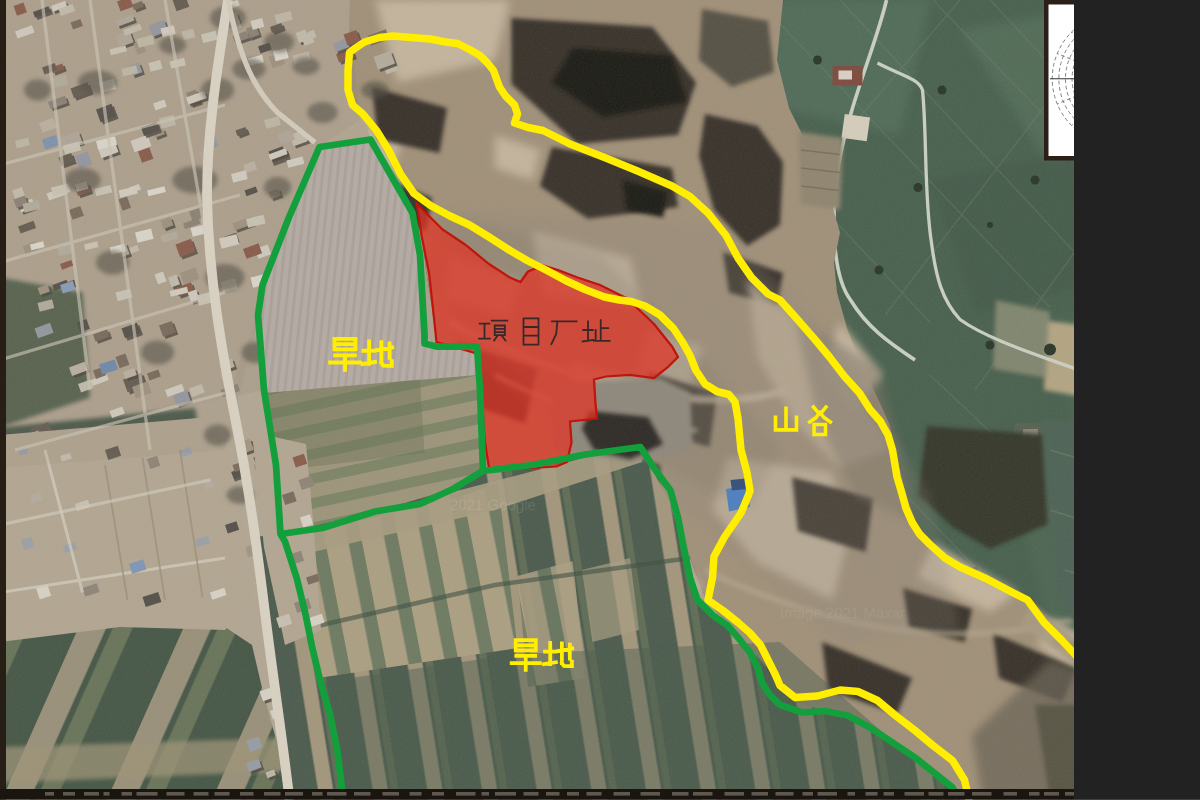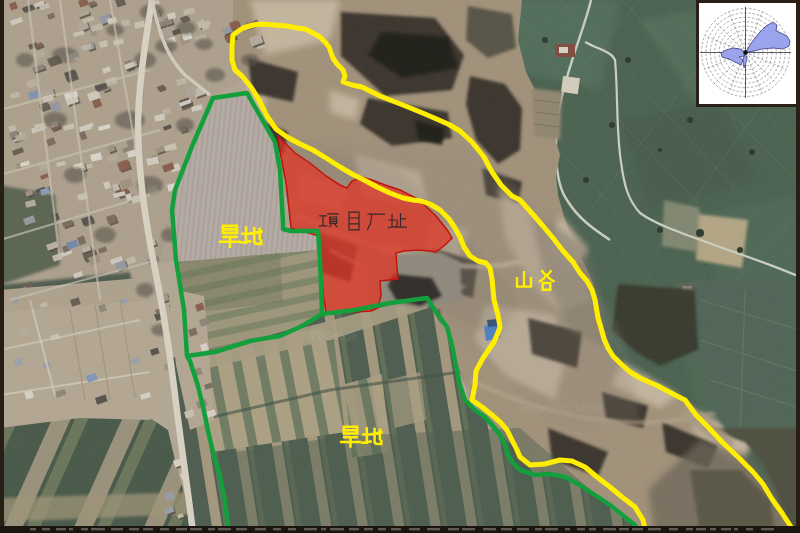--- a/index.html
+++ b/index.html
@@ -1,14 +1,14 @@
 <!DOCTYPE html>
 <html><head><meta charset="utf-8"><style>
 html,body{margin:0;padding:0;background:#222;}
-#wrap{position:relative;width:800px;height:533px;overflow:hidden;font-family:"Liberation Sans",sans-serif;}
+#wrap{position:relative;width:716px;height:533px;overflow:hidden;font-family:"Liberation Sans",sans-serif;}
 </style></head><body>
 <div id="wrap">
 <svg width="800" height="533" viewBox="0 0 800 533">
 <defs>
 <filter id="soft" x="-30%" y="-30%" width="160%" height="160%">
           <feGaussianBlur stdDeviation="3"></feGaussianBlur>
         </filter>
 <filter id="soft2" x="-30%" y="-30%" width="160%" height="160%">
           <feGaussianBlur stdDeviation="1.5"></feGaussianBlur>
         </filter>

